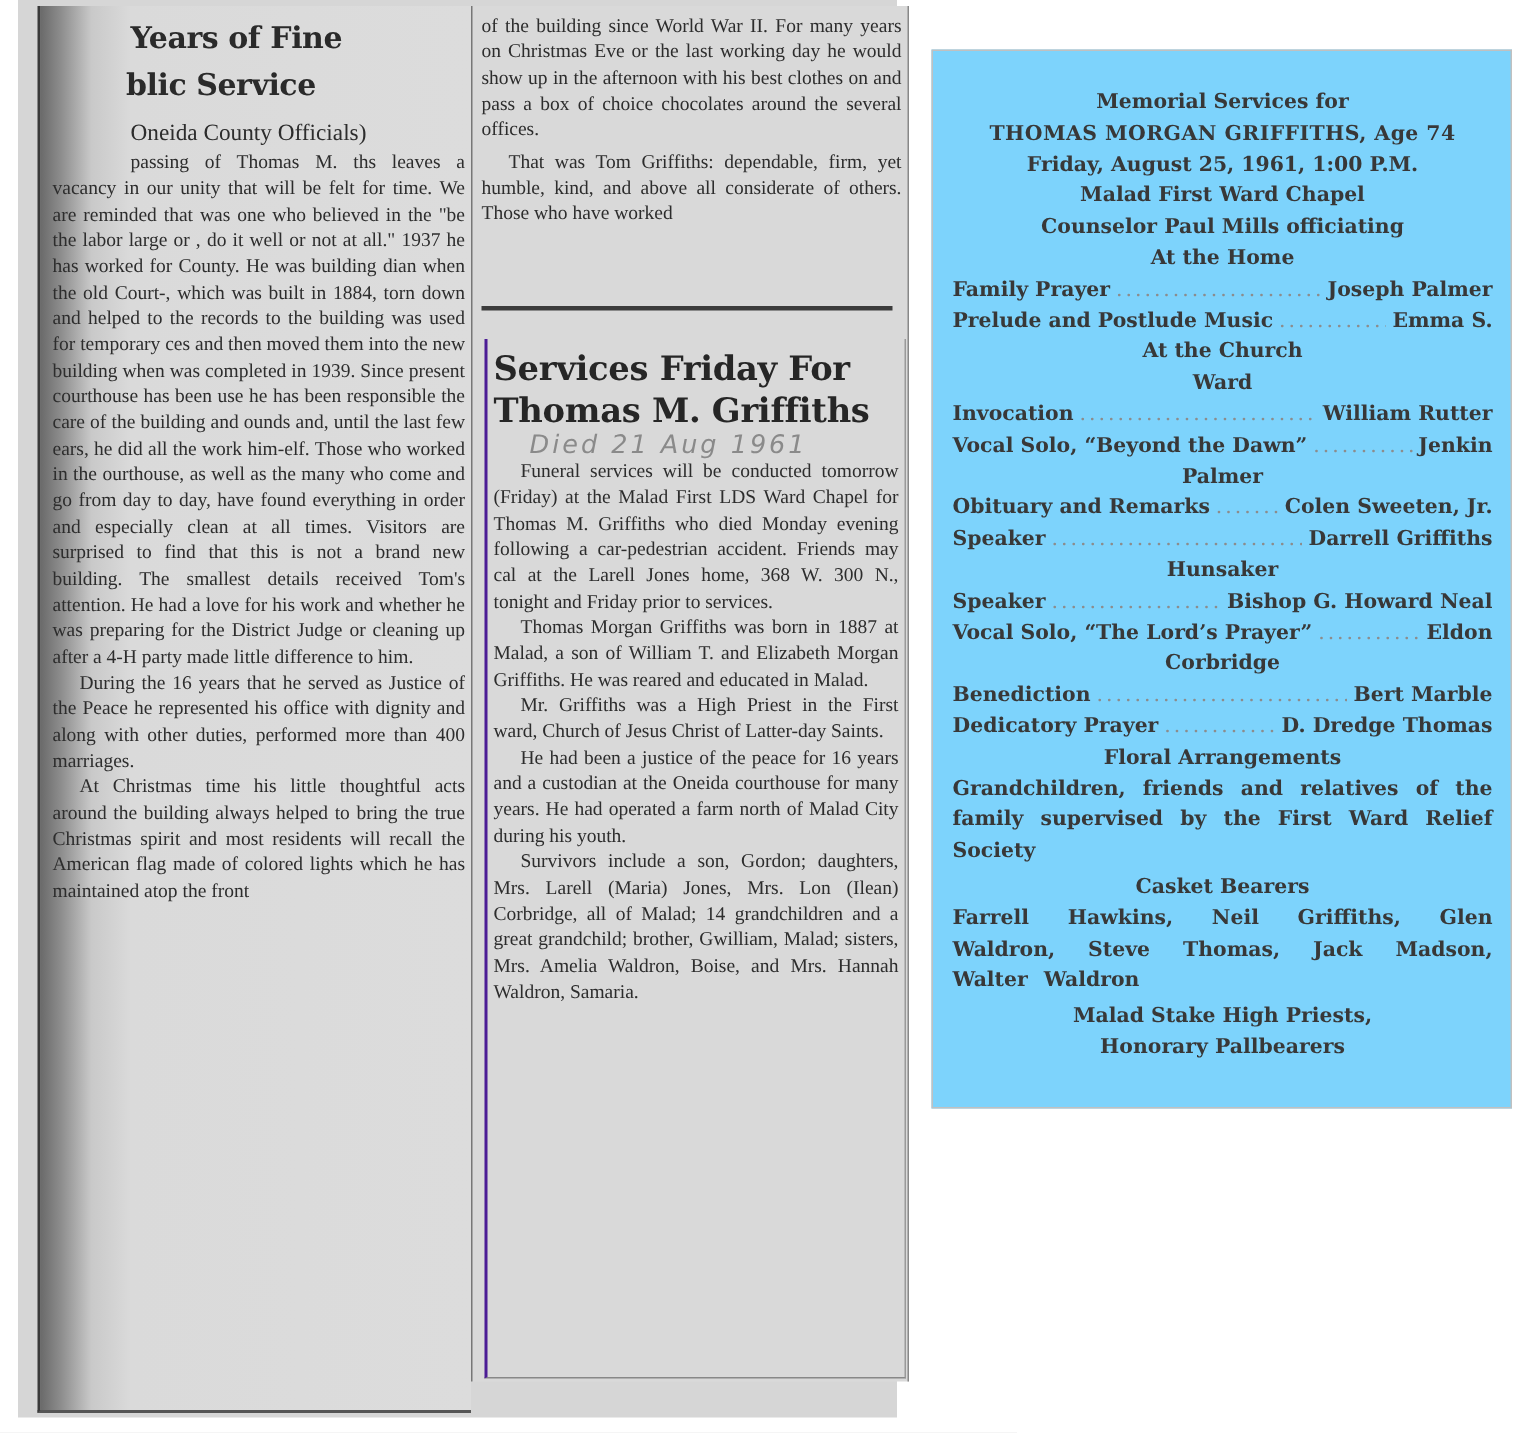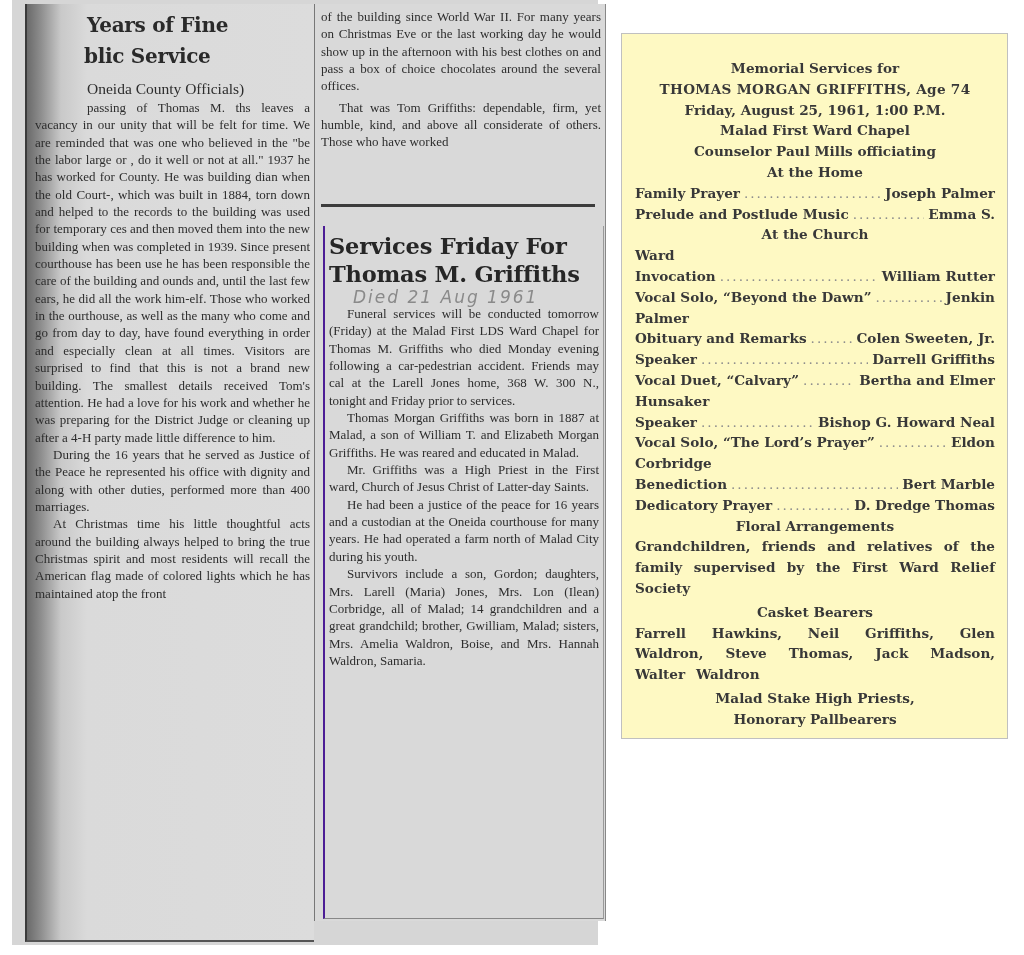--- a/index.html
+++ b/index.html
@@ -29,32 +29,32 @@
   .rule { position:absolute; left:6px; right:10px; height:3px; background:#3c3c3c; }
   .headline2 { font-family:"DejaVu Serif", serif; font-weight:bold; font-size:22.5px;
                line-height:28px; color:#262626; letter-spacing:-0.2px; }
   .handwriting { font-family:"DejaVu Sans", sans-serif; font-size:17px; color:#8a8a8a;
                  font-style:italic; letter-spacing:2px; line-height:19px; padding-left:24px; }
   .article2-box { position:absolute; left:8px; top:222px; width:278px; height:692px;
                   border-left:2px solid #4c1d95; border-bottom:1px solid #888; border-right:1px solid #999; }
 
   
   .memorial-card { position:absolute; left:621px; top:33px; width:385px; height:704px;
-                   background:#fef9c3; border:1px solid #c0c0c0; }
+                   background:#7dd3fc; border:1px solid #c0c0c0; }
   .memorial-card .inner { position:absolute; left:13px; right:12px; top:24px; }
   .m-line { font-family:"DejaVu Serif", serif; font-weight:bold; font-size:13.6px;
             line-height:20.8px; color:#383838; }
   .m-center { text-align:center; }
   .m-item { display:flex; align-items:flex-start; }
   .m-item .role { white-space:nowrap; }
   .m-item .dots { flex:1; overflow:hidden; white-space:nowrap; color:#8c8c8c;
                   font-weight:normal; letter-spacing:2px; margin:0 4px; }
   .m-item .dots::before { content:"................................................................"; }
   .m-item .name { white-space:nowrap; }
-  .m-cont { text-align:left; }
+  .m-cont { text-align:center; }
   .m-para { text-align:justify; }
   .m-title-caps { letter-spacing:0.3px; }
 </style>
 </head>
 <body>
 
 <div class="clip-scan">
 
   <div class="clip-left">
     <div class="col-text">
@@ -135,25 +135,20 @@
       <span class="dots"></span>
       <span class="name">Colen Sweeten, Jr.</span>
     </div>
 
     <div class="m-line m-item">
       <span class="role">Speaker</span>
       <span class="dots"></span>
       <span class="name">Darrell Griffiths</span>
     </div>
 
-    <div class="m-line m-item">
-      <span class="role">Vocal Duet, “Calvary”</span>
-      <span class="dots"></span>
-      <span class="name">Bertha and Elmer</span>
-    </div>
     <div class="m-line m-cont">Hunsaker</div>
 
     <div class="m-line m-item">
       <span class="role">Speaker</span>
       <span class="dots"></span>
       <span class="name">Bishop G. Howard Neal</span>
     </div>
 
     <div class="m-line m-item">
       <span class="role">Vocal Solo, “The Lord’s Prayer”</span>

